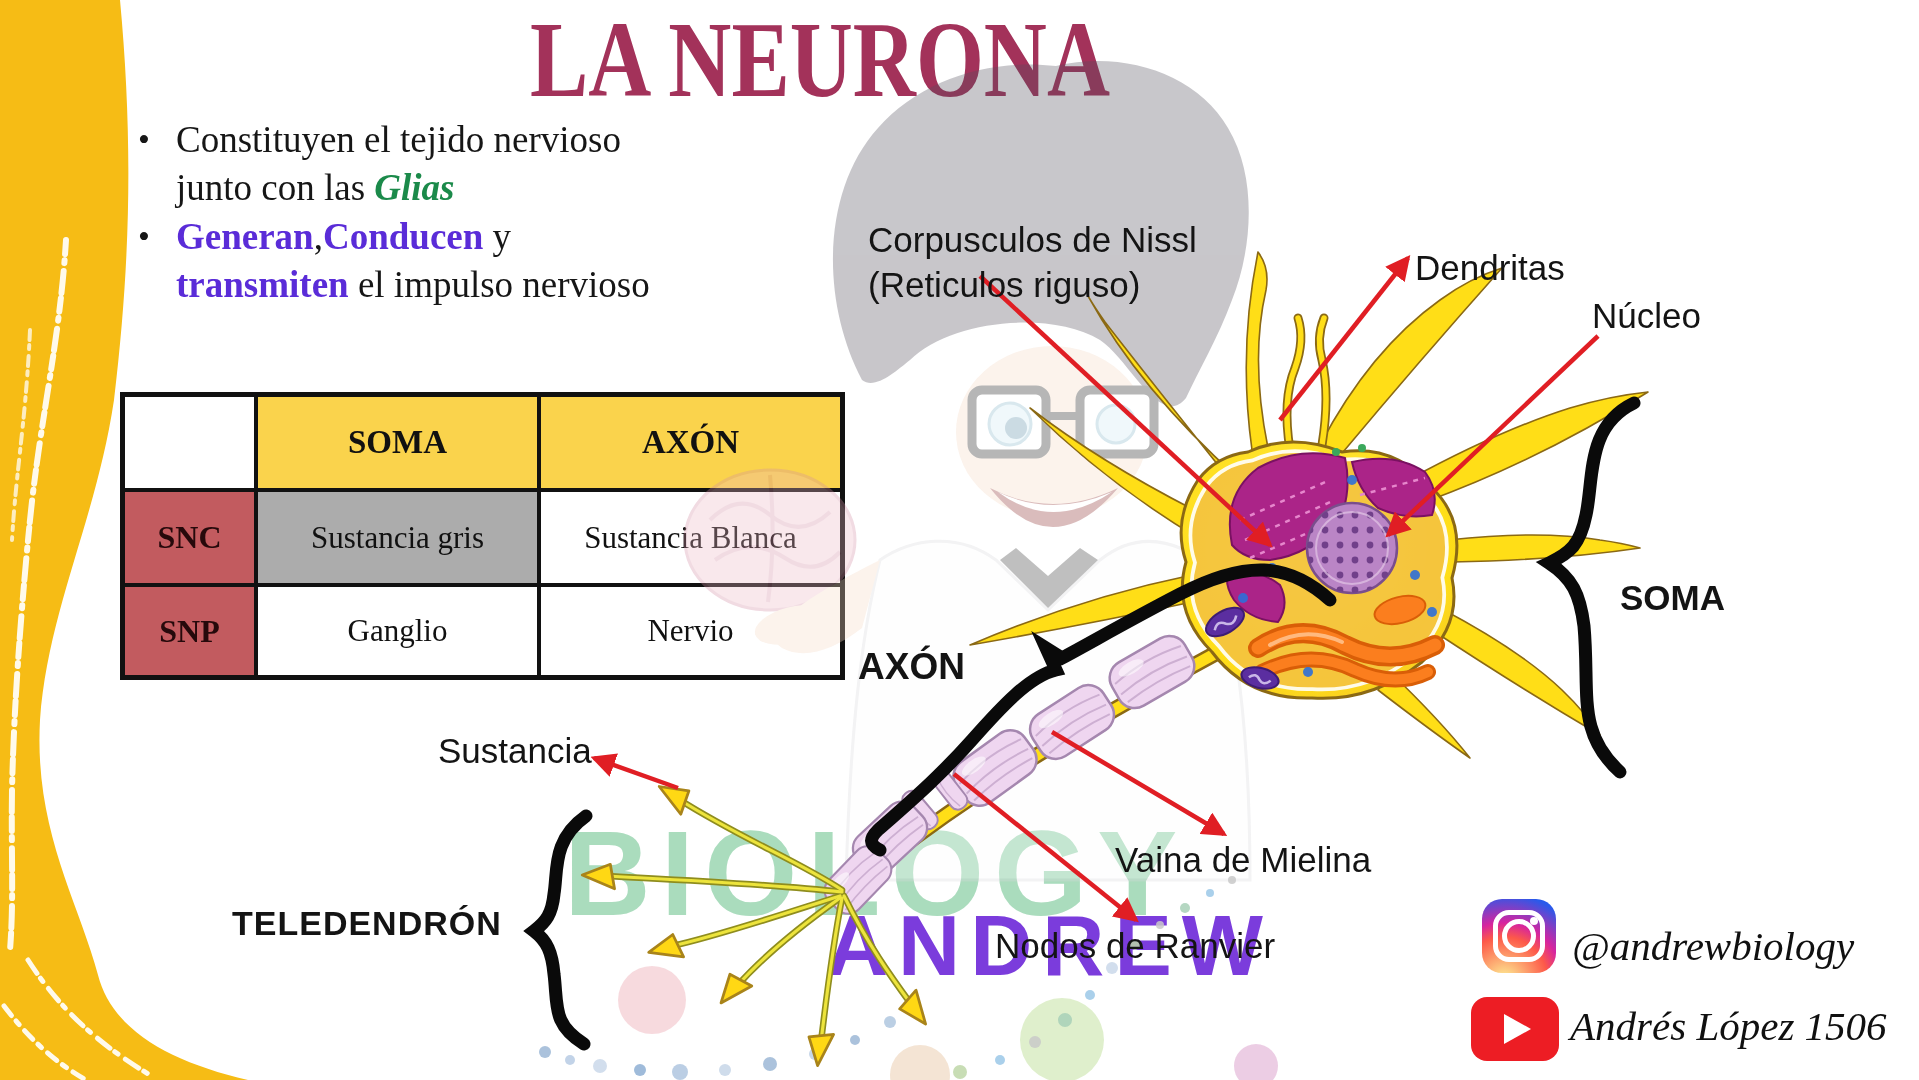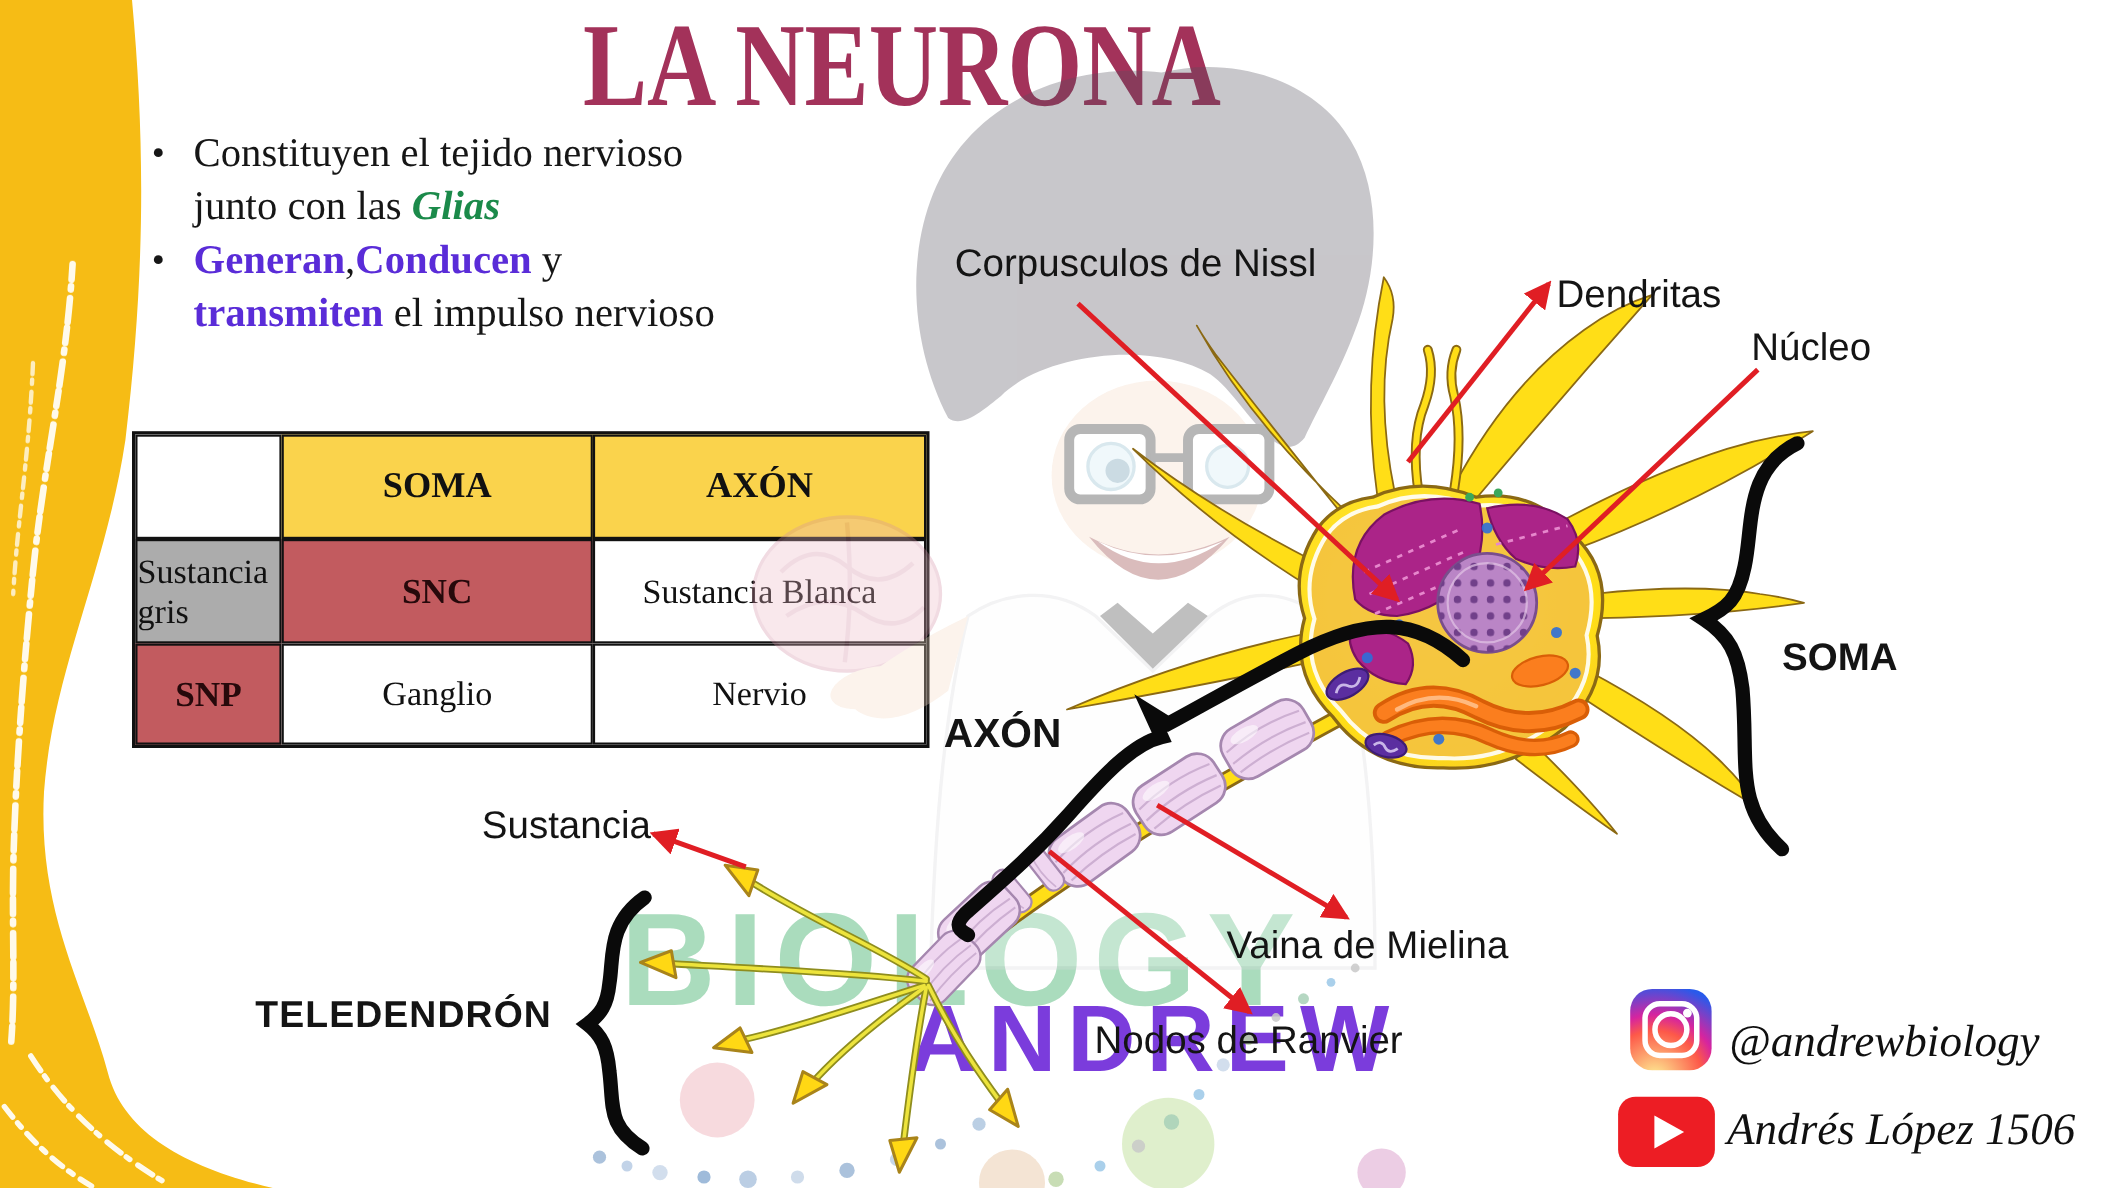--- a/index.html
+++ b/index.html
@@ -93,22 +93,22 @@
         <span class="purple">transmiten</span>
         <span>el impulso nervioso</span>
       </span>
     </div>
   </div>
 
   <div class="ntable">
     <div class="cell c-empty"></div>
     <div class="cell c-head">SOMA</div>
     <div class="cell c-head">AXÓN</div>
+    <div class="cell c-rowhead">SNC</div>
     <div class="cell c-gray">Sustancia gris</div>
-    <div class="cell c-rowhead">SNC</div>
     <div class="cell">Sustancia Blanca</div>
     <div class="cell c-rowhead">SNP</div>
     <div class="cell">Ganglio</div>
     <div class="cell">Nervio</div>
   </div>
 
   <svg class="abs" style="left:0;top:0;" width="1919" height="1080" viewBox="0 0 1919 1080">
     <defs>
       <marker id="arr" viewBox="0 0 10 10" refX="8.5" refY="5" markerWidth="5.5" markerHeight="5.5" orient="auto-start-reverse">
         <path d="M0,0 L10,5 L0,10 z" fill="#E01E24"></path>
@@ -325,20 +325,21 @@
       <path d="M1598,336 L1388,535" marker-end="url(#arr)"></path>
       <path d="M1280,420 L1408,258" marker-end="url(#arr)"></path>
       <path d="M1052,732 L1224,834" marker-end="url(#arr)"></path>
       <path d="M954,774 L1136,920" marker-end="url(#arr)"></path>
       <path d="M678,788 L594,758" marker-end="url(#arr)"></path>
     </g>
   </svg>
 
   <div class="lbl two" style="left:868px;top:218px;">
     <span>Corpusculos de Nissl</span><br>
+    <span>(Reticulos riguso)</span>
   </div>
   <div class="lbl" style="left:1415px;top:238px;margin-top:10px;">Dendritas</div>
   <div class="lbl" style="left:1592px;top:296px;">Núcleo</div>
   <div class="lbl b" style="left:1620px;top:578px;">SOMA</div>
   <div class="lbl b" style="left:858px;top:646px;font-size:37px;">AXÓN</div>
   <div class="lbl" style="left:1115px;top:840px;">Vaina de Mielina</div>
   <div class="lbl" style="left:995px;top:926px;">Nodos de Ranvier</div>
   <div class="lbl" style="left:438px;top:731px;">Sustancia</div>
   <div class="lbl b" style="left:232px;top:904px;font-size:34px;letter-spacing:1px;">TELEDENDRÓN</div>
 

